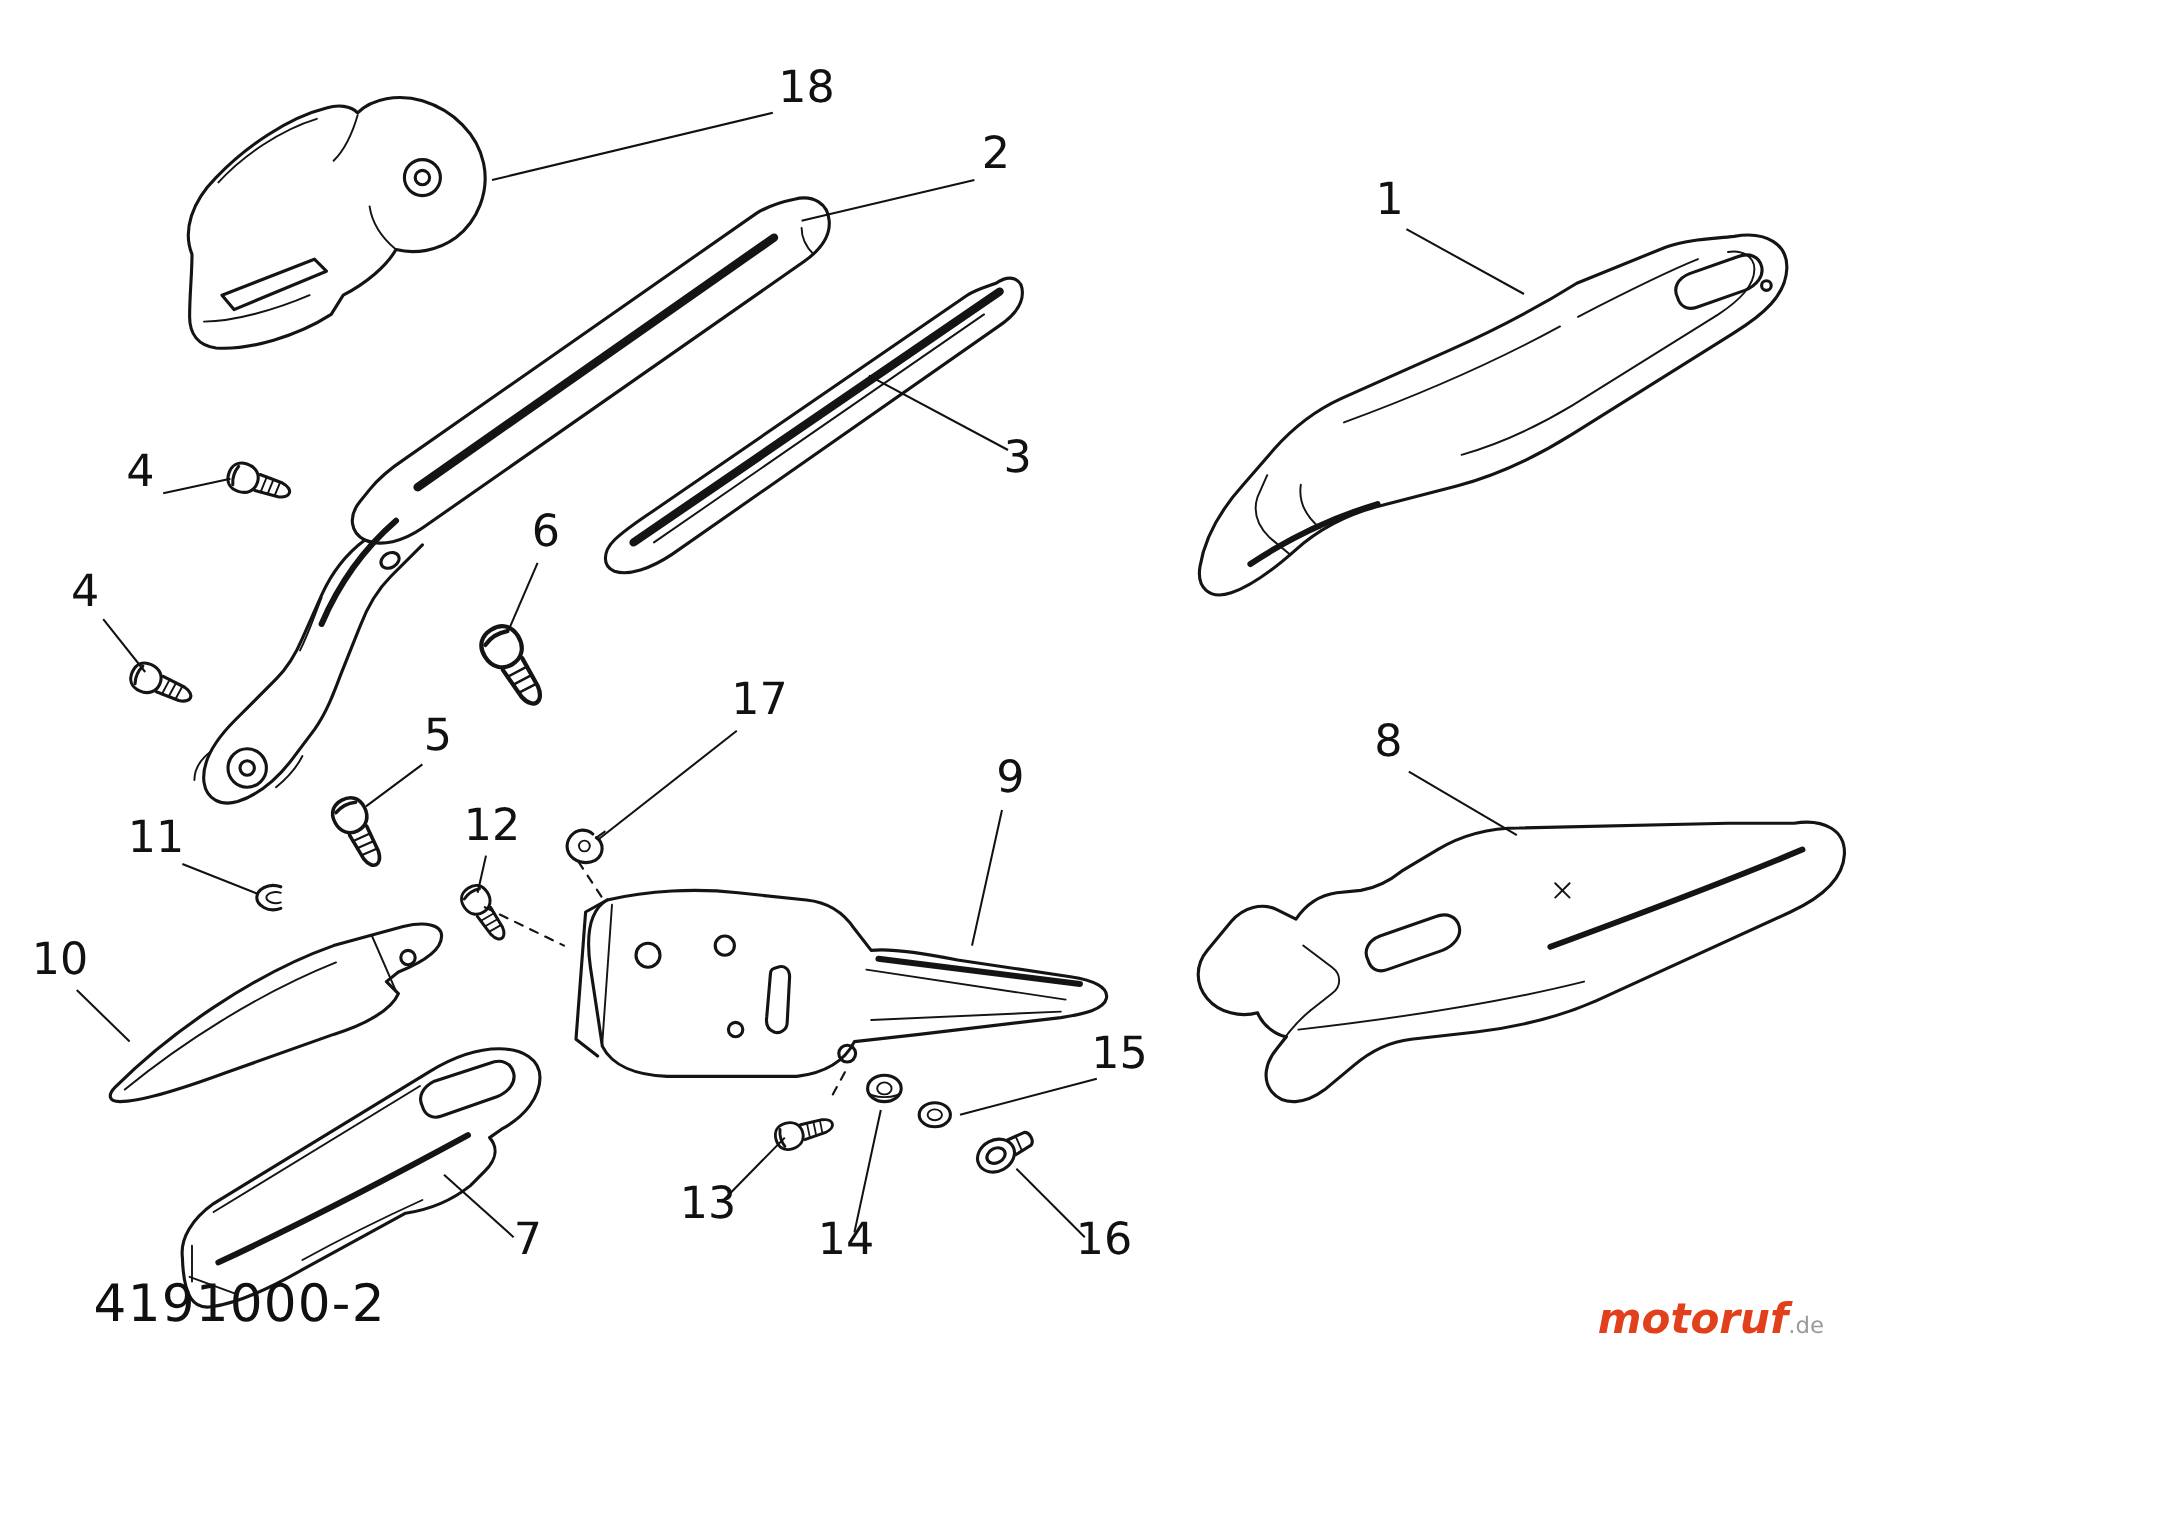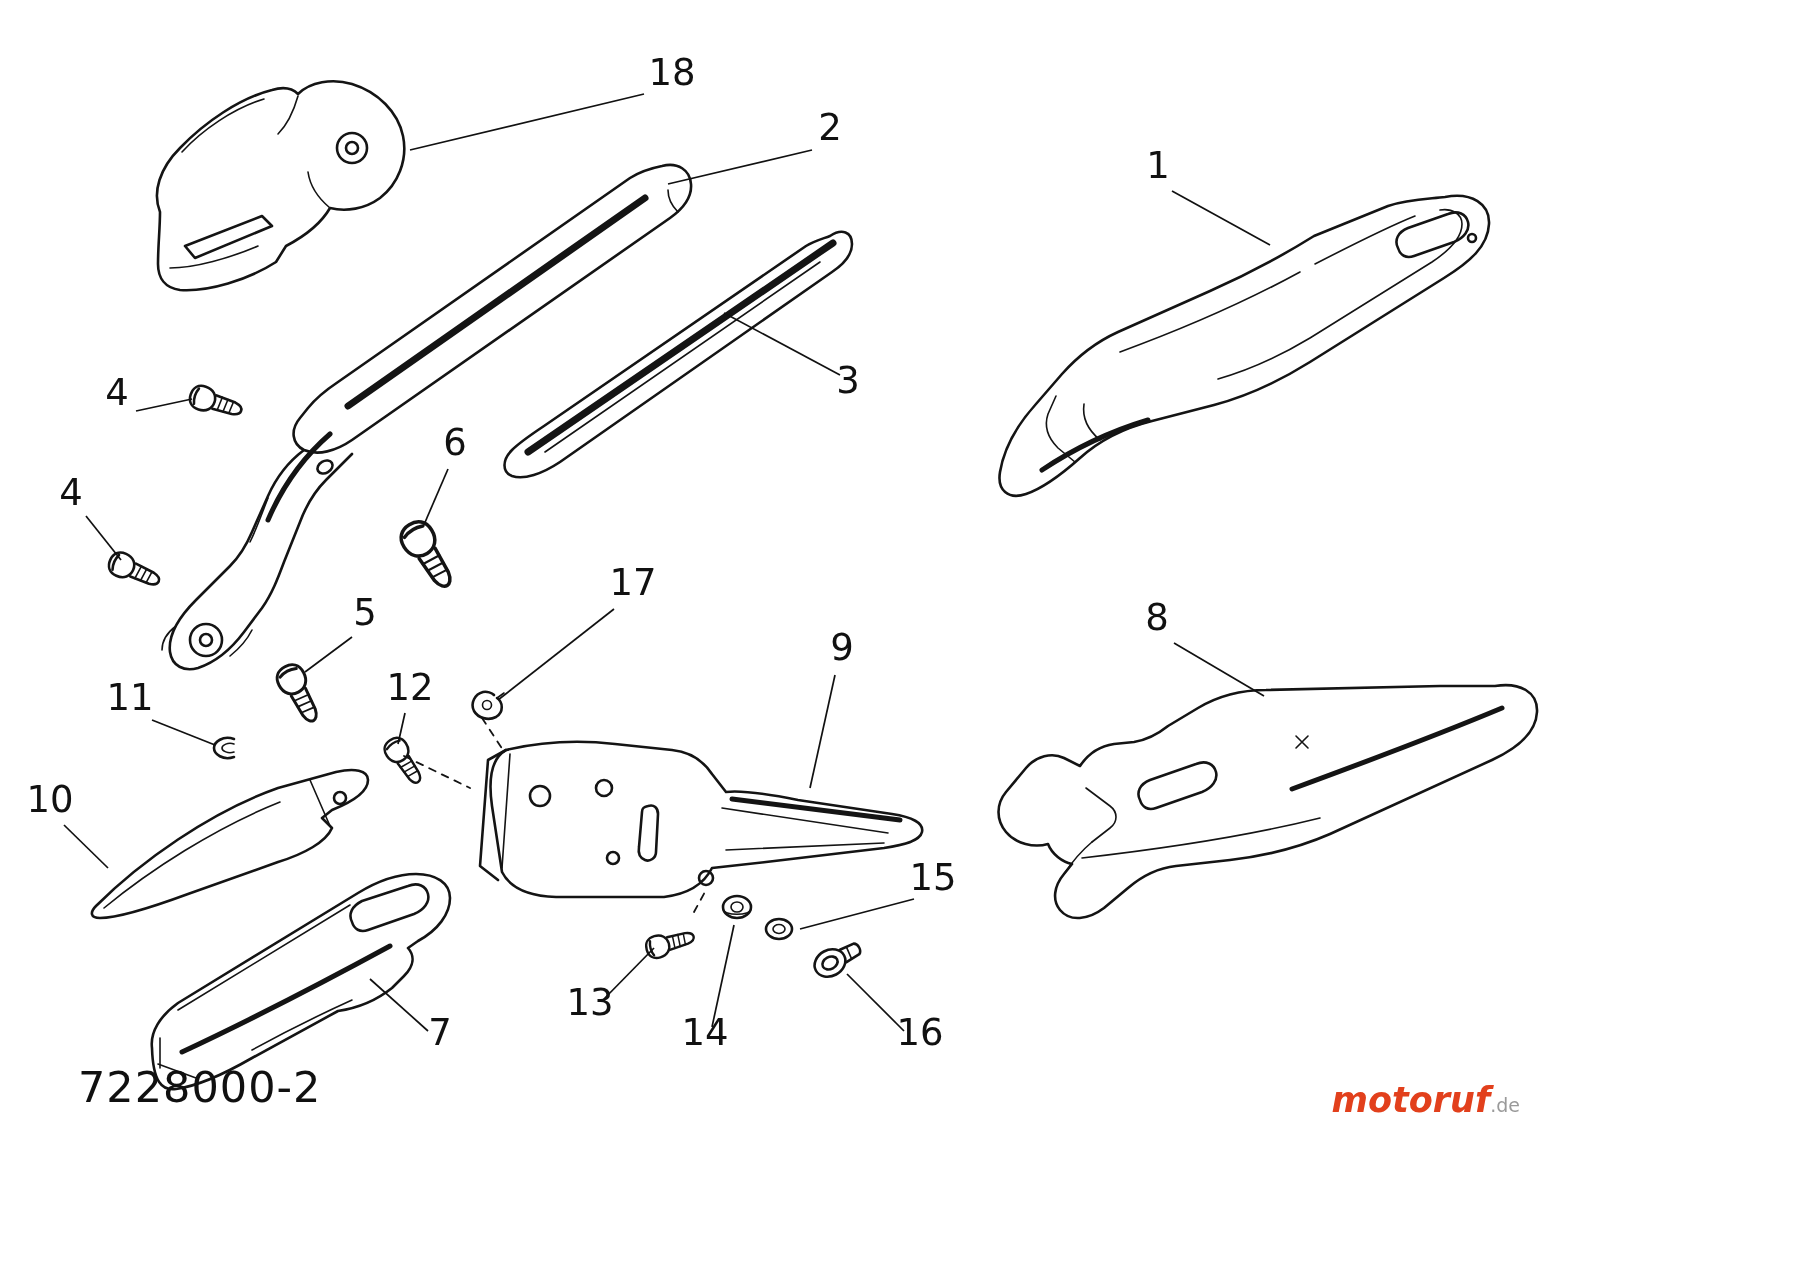--- a/index.html
+++ b/index.html
@@ -206,18 +206,18 @@
         <text x="590" y="1015">13</text>
         <line x1="712" y1="1027" x2="734" y2="925"></line>
         <text x="705" y="1045">14</text>
         <line x1="914" y1="899" x2="800" y2="929"></line>
         <text x="933" y="890">15</text>
         <line x1="904" y1="1031" x2="847" y2="974"></line>
         <text x="920" y="1045">16</text>
       </g>
 </svg>
 
-<div class="footer-code">7228000-2</div>
+<div class="footer-code">4191000-2</div>
 
 <div class="watermark">
   <span style="color: rgb(226, 64, 28);">motoruf</span><span class="suffix" style="color: rgb(154, 154, 154);">.de</span>
 </div>
 </div>
 
 </body></html>

